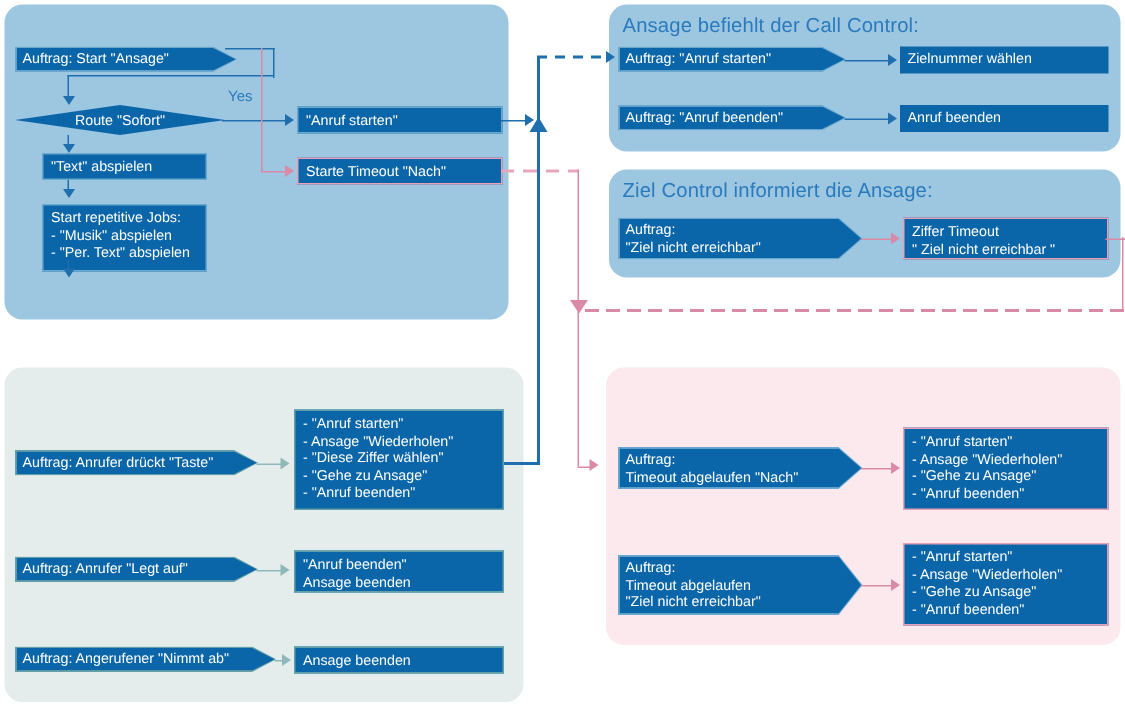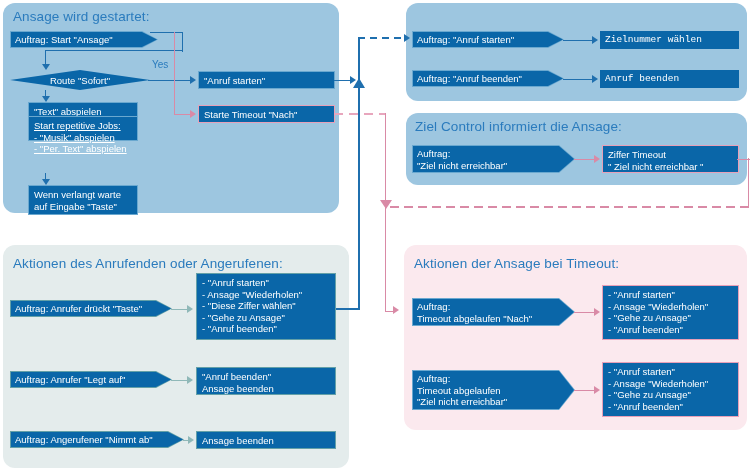--- a/index.html
+++ b/index.html
@@ -17,21 +17,21 @@
   .panel-title{position:absolute;font-size:13.5px;color:#2a7bbd;
                white-space:nowrap;letter-spacing:.1px;}
 
   
   .node{position:absolute;box-sizing:border-box;background:#0a66a8;
         color:#ffffff;font-size:9.5px;line-height:11.5px;
         padding:3px 5px 3px 5px;white-space:pre;}
   .node.br-blue{border:1px solid #6aa8cf;}
   .node.br-pink{border:1.2px solid #e8a0b8;}
   .node.br-teal{border:1px solid #63a0a8;}
-  .node.plain{border:none;font-family:Liberation Mono, monospace;}
+  .node.plain{border:none;}
 
   
   .chevwrap{position:absolute;}
   .chevwrap > .bg{position:absolute;left:0;top:0;width:100%;height:100%;
         clip-path:polygon(0 0, calc(100% - 16px) 0, 100% 50%, calc(100% - 16px) 100%, 0 100%);}
   .chevwrap > .fg{position:absolute;left:1px;top:1px;width:calc(100% - 2px);height:calc(100% - 2px);
         background:#0a66a8;color:#fff;font-size:9.5px;line-height:11.5px;
         padding:2px 20px 2px 4px;box-sizing:border-box;white-space:pre;
         clip-path:polygon(0 0, calc(100% - 15px) 0, 100% 50%, calc(100% - 15px) 100%, 0 100%);}
 
@@ -71,21 +71,20 @@
 
   .yeslbl{position:absolute;font-size:10px;color:#2a7bbd;}
 </style>
 </head>
 <body>
 
 <div id="stage">
 
   <div class="panel panel-blue" style="left:3px;top:3px;width:336px;height:210px;"></div>
 
-  <div class="panel-title" style="left:13px;top:9px;">Ansage wird gestartet:</div>
 
   <div class="chevwrap" style="left:10px;top:31px;width:148px;height:17px;">
     <div class="bg" style="background:#6aa8cf;"></div>
     <div class="fg">Auftrag: Start "Ansage"</div>
   </div>
 
   <div class="ln h c-blue" style="left:150px;top:31.5px;width:33px;"></div>
   <div class="ln v c-blue" style="left:182px;top:31.5px;height:20px;"></div>
   <div class="ln h c-blue" style="left:45px;top:50px;width:137px;"></div>
   <div class="ln v c-blue" style="left:45px;top:50px;height:16px;"></div>
@@ -109,32 +108,31 @@
   <div class="ah ah-r pink" style="left:190px;top:110px;"></div>
 
   <div class="ln v c-blue" style="left:45px;top:90px;height:8px;"></div>
   <div class="ah ah-d blue" style="left:41.5px;top:96px;"></div>
 
   <div class="node br-blue" style="left:28px;top:102px;width:110px;height:18px;">"Text" abspielen</div>
 
   <div class="ln v c-blue" style="left:45px;top:120px;height:8px;"></div>
   <div class="ah ah-d blue" style="left:41.5px;top:126px;"></div>
 
-  <div class="node br-blue" style="left:28px;top:116px;width:110px;height:25px;text-decoration:underline;">Start repetitive Jobs:
+  <div class="node br-blue" style="left:28px;top:136px;width:110px;height:45px;">Start repetitive Jobs:
 - "Musik" abspielen
 - "Per. Text" abspielen</div>
 
   <div class="ln v c-blue" style="left:45px;top:173px;height:8px;"></div>
   <div class="ah ah-d blue" style="left:41.5px;top:179px;"></div>
 
-  <div class="node br-blue" style="left:28px;top:185px;width:110px;height:30px;">Wenn verlangt warte
-auf Eingabe "Taste"</div>
 
   <div class="panel panel-blue" style="left:406px;top:3px;width:341px;height:98px;"></div>
 
+  <div class="panel-title" style="left:415px;top:9px;">Ansage befiehlt der Call Control:</div>
 
   <div class="chevwrap" style="left:412px;top:31px;width:152px;height:17px;">
     <div class="bg" style="background:#6aa8cf;"></div>
     <div class="fg">Auftrag: "Anruf starten"</div>
   </div>
   <div class="ln h c-blue" style="left:563px;top:39.5px;width:31px;"></div>
   <div class="ah ah-r blue" style="left:592px;top:36px;"></div>
   <div class="node plain" style="left:600px;top:31px;width:139px;height:18px;">Zielnummer wählen</div>
 
   <div class="chevwrap" style="left:412px;top:70px;width:152px;height:17px;">
@@ -154,21 +152,20 @@
     <div class="fg">Auftrag:
 "Ziel nicht erreichbar"</div>
   </div>
   <div class="ln h c-pink" style="left:574px;top:158.5px;width:22px;"></div>
   <div class="ah ah-r pink" style="left:594px;top:155px;"></div>
   <div class="node br-pink" style="left:602px;top:145px;width:137px;height:28px;">Ziffer Timeout
 " Ziel nicht erreichbar "</div>
 
   <div class="panel panel-grey" style="left:3px;top:245px;width:346px;height:223px;"></div>
 
-  <div class="panel-title" style="left:13px;top:256px;">Aktionen des Anrufenden oder Angerufenen:</div>
 
   <div class="chevwrap" style="left:10px;top:300px;width:162px;height:17px;">
     <div class="bg" style="background:#63a0a8;"></div>
     <div class="fg">Auftrag: Anrufer drückt "Taste"</div>
   </div>
   <div class="ln h c-teal" style="left:171px;top:308.5px;width:18px;"></div>
   <div class="ah ah-r teal" style="left:187px;top:305px;"></div>
   <div class="node br-teal" style="left:196px;top:273px;width:140px;height:67px;">- "Anruf starten"
 - Ansage "Wiederholen"
 - "Diese Ziffer wählen"
@@ -187,21 +184,20 @@
   <div class="chevwrap" style="left:10px;top:431px;width:174px;height:17px;">
     <div class="bg" style="background:#63a0a8;"></div>
     <div class="fg">Auftrag: Angerufener "Nimmt ab"</div>
   </div>
   <div class="ln h c-teal" style="left:183px;top:439.5px;width:7px;"></div>
   <div class="ah ah-r teal" style="left:188px;top:436px;"></div>
   <div class="node br-teal" style="left:196px;top:431px;width:140px;height:18px;">Ansage beenden</div>
 
   <div class="panel panel-pink" style="left:404px;top:245px;width:343px;height:185px;"></div>
 
-  <div class="panel-title" style="left:414px;top:256px;">Aktionen der Ansage bei Timeout:</div>
 
   <div class="chevwrap" style="left:412px;top:298px;width:163px;height:28px;">
     <div class="bg" style="background:#6aa8cf;"></div>
     <div class="fg">Auftrag:
 Timeout abgelaufen "Nach"</div>
   </div>
   <div class="ln h c-pink" style="left:574px;top:311.5px;width:22px;"></div>
   <div class="ah ah-r pink" style="left:594px;top:308px;"></div>
   <div class="node br-pink" style="left:602px;top:285px;width:137px;height:55px;">- "Anruf starten"
 - Ansage "Wiederholen"

